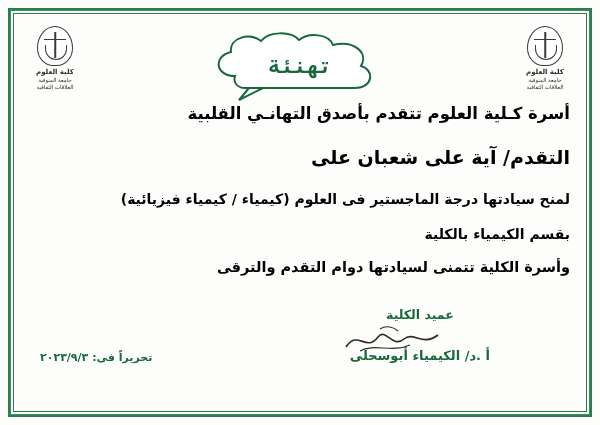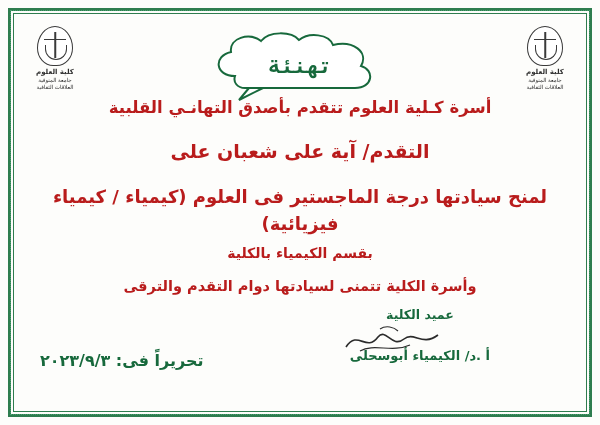--- a/index.html
+++ b/index.html
@@ -88,33 +88,32 @@
     position:absolute;
     left:0;top:0;width:190px;height:72px;
     display:flex;align-items:center;justify-content:center;
     font-family:Liberation Mono, monospace;
     font-size:21px;font-weight:bold;color:#17693c;
     letter-spacing:1px;
   }
 
   .body-text{
     position:absolute;
-    left:30px;right:30px;top:96px;
-    text-align:center;
-    color:#b91c1c;
+    left:30px;right:30px;top:102px;
+    color:#000000;
   }
   .line{
     font-family:"DejaVu Sans", sans-serif;
     font-weight:bold;
     margin:0 0 12px 0;
     line-height:1.5;
   }
   .l-congrats{font-size:16.5px;letter-spacing:.5px;}
   .l-name{font-size:19px;margin-top:16px;margin-bottom:18px;}
-  .l-reason{font-size:18px;margin-bottom:6px;}
+  .l-reason{font-size:14px;margin-bottom:14px;}
   .l-dept{font-size:14px;}
   .l-wish{font-size:14.5px;}
 
   
   .sig{
     position:absolute;
     left:0;right:0;bottom:26px;
     height:92px;
     padding-left:40px;
   }
@@ -128,21 +127,21 @@
   .sig-title{font-size:12.5px;margin-bottom:26px;}
   .sig-name{font-size:13px;color:#17693c;}
   .scribble{
     position:absolute;
     right:150px;top:16px;
     width:110px;height:34px;
   }
   .date{
     position:absolute;
     left:40px;top:44px;
-    font-size:16px;
+    font-size:11px;
     font-weight:bold;
     color:#17693c;
     direction:rtl;
     text-align:center;
   }
 </style>
 </head>
 <body>
 
 <div class="page">

